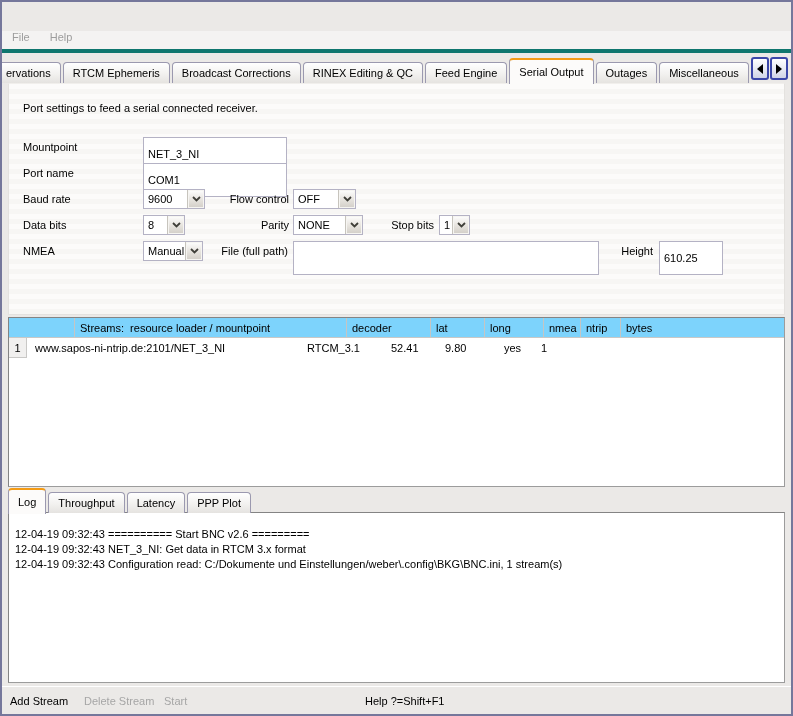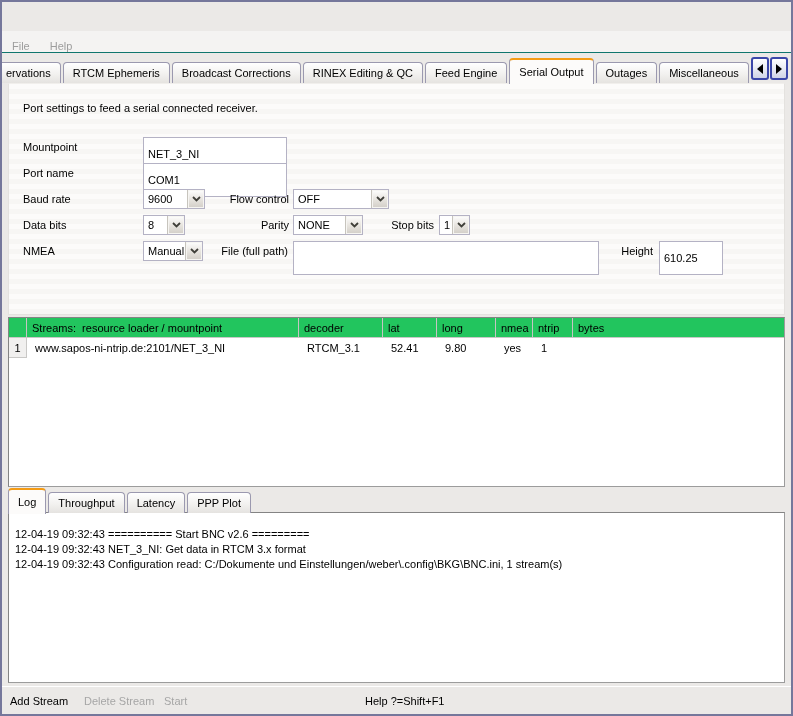--- a/index.html
+++ b/index.html
@@ -27,22 +27,22 @@
   }
   .wbtn.minmax { background:linear-gradient(180deg,#fdfdfe,#d4d3de 45%,#b2b1c1); color:#3c3c52; }
   .wbtn.close { background:linear-gradient(180deg,#f4b4a4,#e15a42 45%,#c93a22); color:#fff; }
   .glyph-min { display:block; width:8px; height:3px; background:#3c3c52; margin-top:10px; }
   .glyph-max { display:block; width:9px; height:9px; border:2px solid #3c3c52; border-top-width:3px; }
   .glyph-close { font-size:13px; font-weight:bold; line-height:1; }
 
   
   .menubar {
     position:absolute; top:29px; left:0; right:0; height:22px;
-    background:#f4f3f2; display:flex; align-items:flex-end; padding-left:10px; gap:20px;
-    border-bottom:1px solid #0f766e;
+    background:#f4f3f2; display:flex; align-items:flex-start; padding-left:10px; gap:20px;
+    border-bottom:4px solid #0f766e;
   }
   .menu-item { font-size:11px; color:#9d9d9d; cursor:default; }
 
   
   .tabstrip {
     position:absolute; top:52px; left:0; right:0; height:29px;
     display:flex; align-items:flex-end;
   }
   .tab {
     position:relative; height:21px; display:flex; align-items:center;
@@ -89,21 +89,21 @@
     border-left:1px solid #c7c4bd; box-shadow:inset 0 0 0 1px #f6f5f2;
   }
 
   
   .panel-sunken {
     position:absolute; left:6px; width:777px; background:#fff;
     border:1px solid #9c9c9c; border-top-color:#848484; border-left-color:#848484;
   }
   .streams { top:315px; height:170px; }
   .trow { display:flex; height:20px; font-size:11px; }
-  .thead { background:#22c55e; border-bottom:1px solid #c9c8c6; }
+  .thead { background:#7dd3fc; border-bottom:1px solid #c9c8c6;padding-left:48px; }
   .hcell { display:flex; align-items:center; padding-left:5px; border-right:1px solid #c6c5c3; white-space:pre; overflow:hidden; }
   .bcell { display:flex; align-items:center; padding-left:8px; white-space:nowrap; overflow:hidden; }
   .c-num { width:18px; flex:none; padding-left:0; justify-content:center; }
   .c-mp { width:272px; flex:none; }
   .c-dec { width:84px; flex:none; }
   .c-lat { width:54px; flex:none; }
   .c-lon { width:59px; flex:none; }
   .c-nmea { width:37px; flex:none; }
   .c-ntrip { width:40px; flex:none; }
   .c-bytes { flex:1; border-right:none; }
@@ -181,21 +181,21 @@
     <span class="flabel" style="left:14px; top:105px;">Baud rate</span>
     <span class="combo" style="left:134px; top:105px; width:62px;">
       <span class="combo-val">9600</span>
       <span class="combo-btn">
           <svg width="9" height="6" viewBox="0 0 9 6">
             <path d="M1 1 L4.5 4.5 L8 1" fill="none" stroke="#3f3f39" stroke-width="1.8"></path>
           </svg>
         </span>
     </span>
     <span class="flabel r" style="left:200px; top:105px; width:80px;">Flow control</span>
-    <span class="combo" style="left:284px; top:105px; width:96px;">
+    <span class="combo" style="left:284px; top:105px; width:63px;">
       <span class="combo-val">OFF</span>
       <span class="combo-btn">
           <svg width="9" height="6" viewBox="0 0 9 6">
             <path d="M1 1 L4.5 4.5 L8 1" fill="none" stroke="#3f3f39" stroke-width="1.8"></path>
           </svg>
         </span>
     </span>
 
     <span class="flabel" style="left:14px; top:131px;">Data bits</span>
     <span class="combo" style="left:134px; top:131px; width:42px;">

